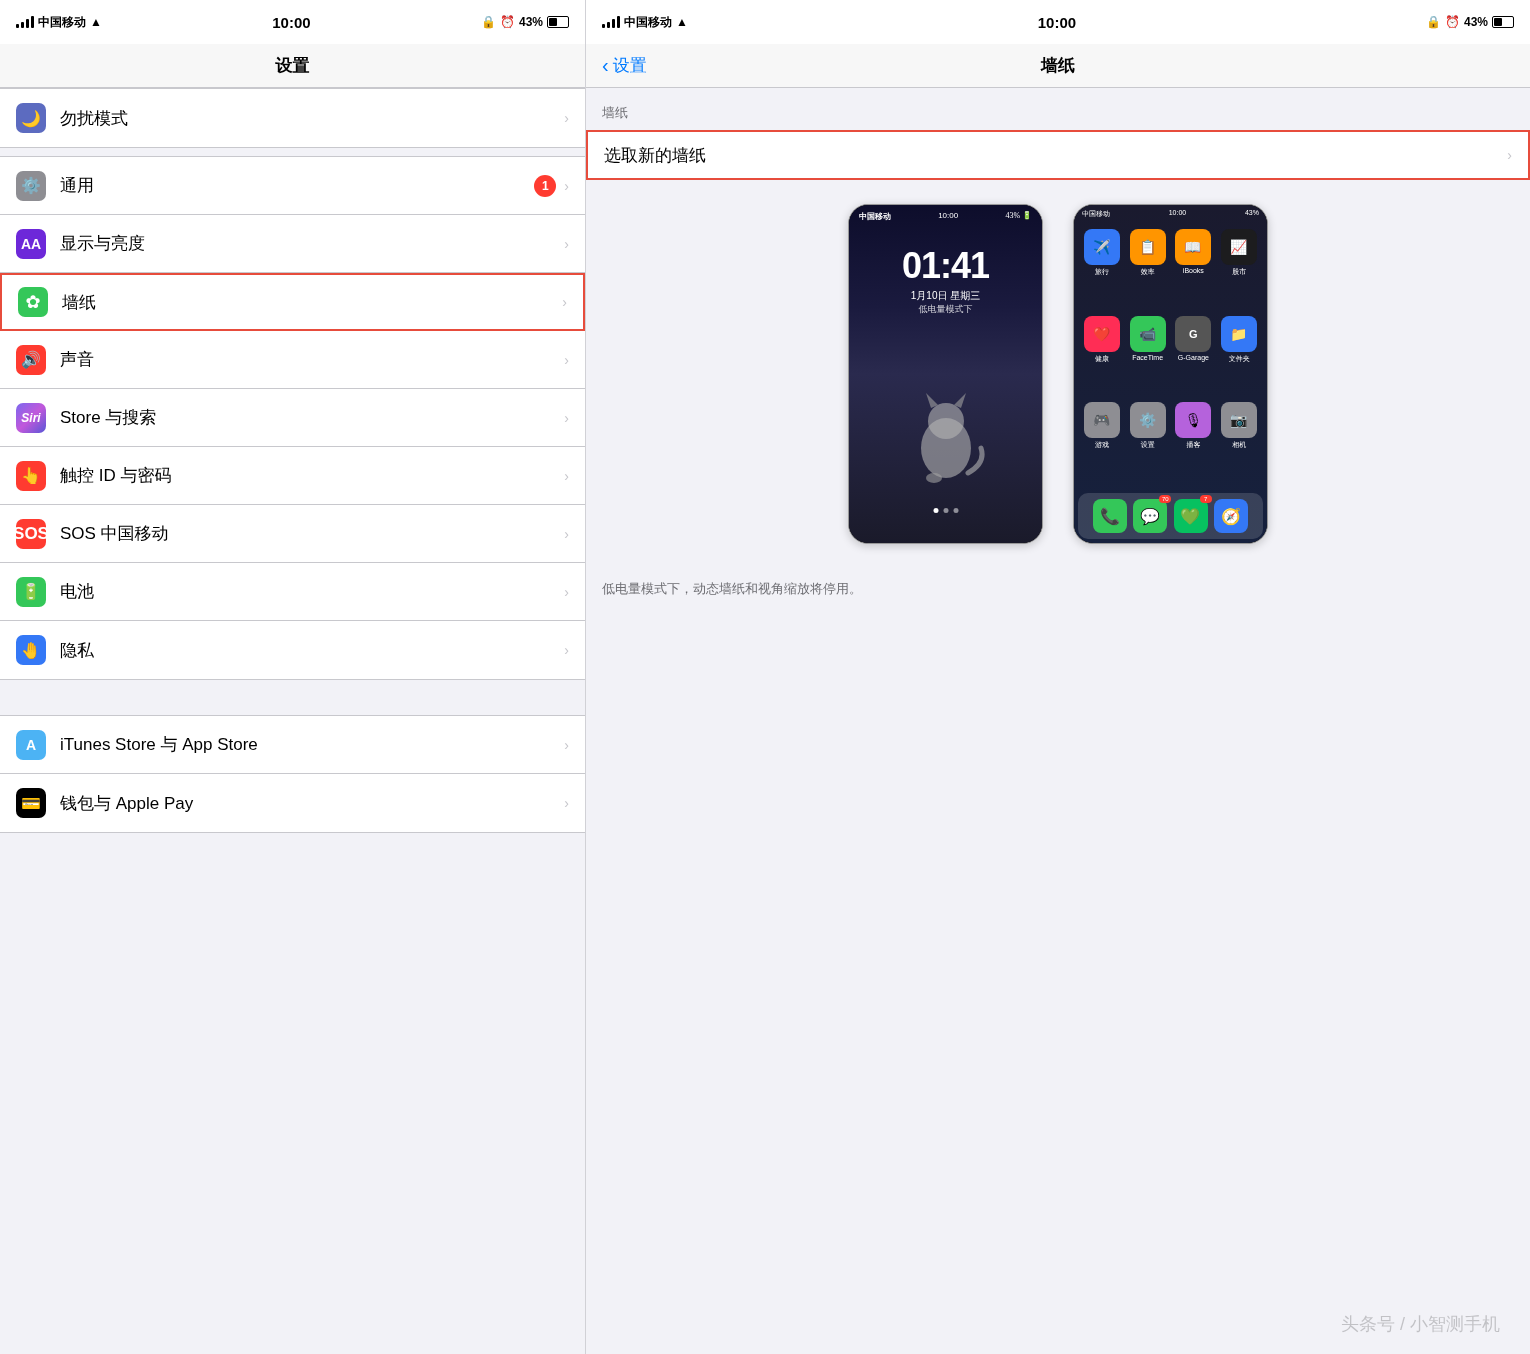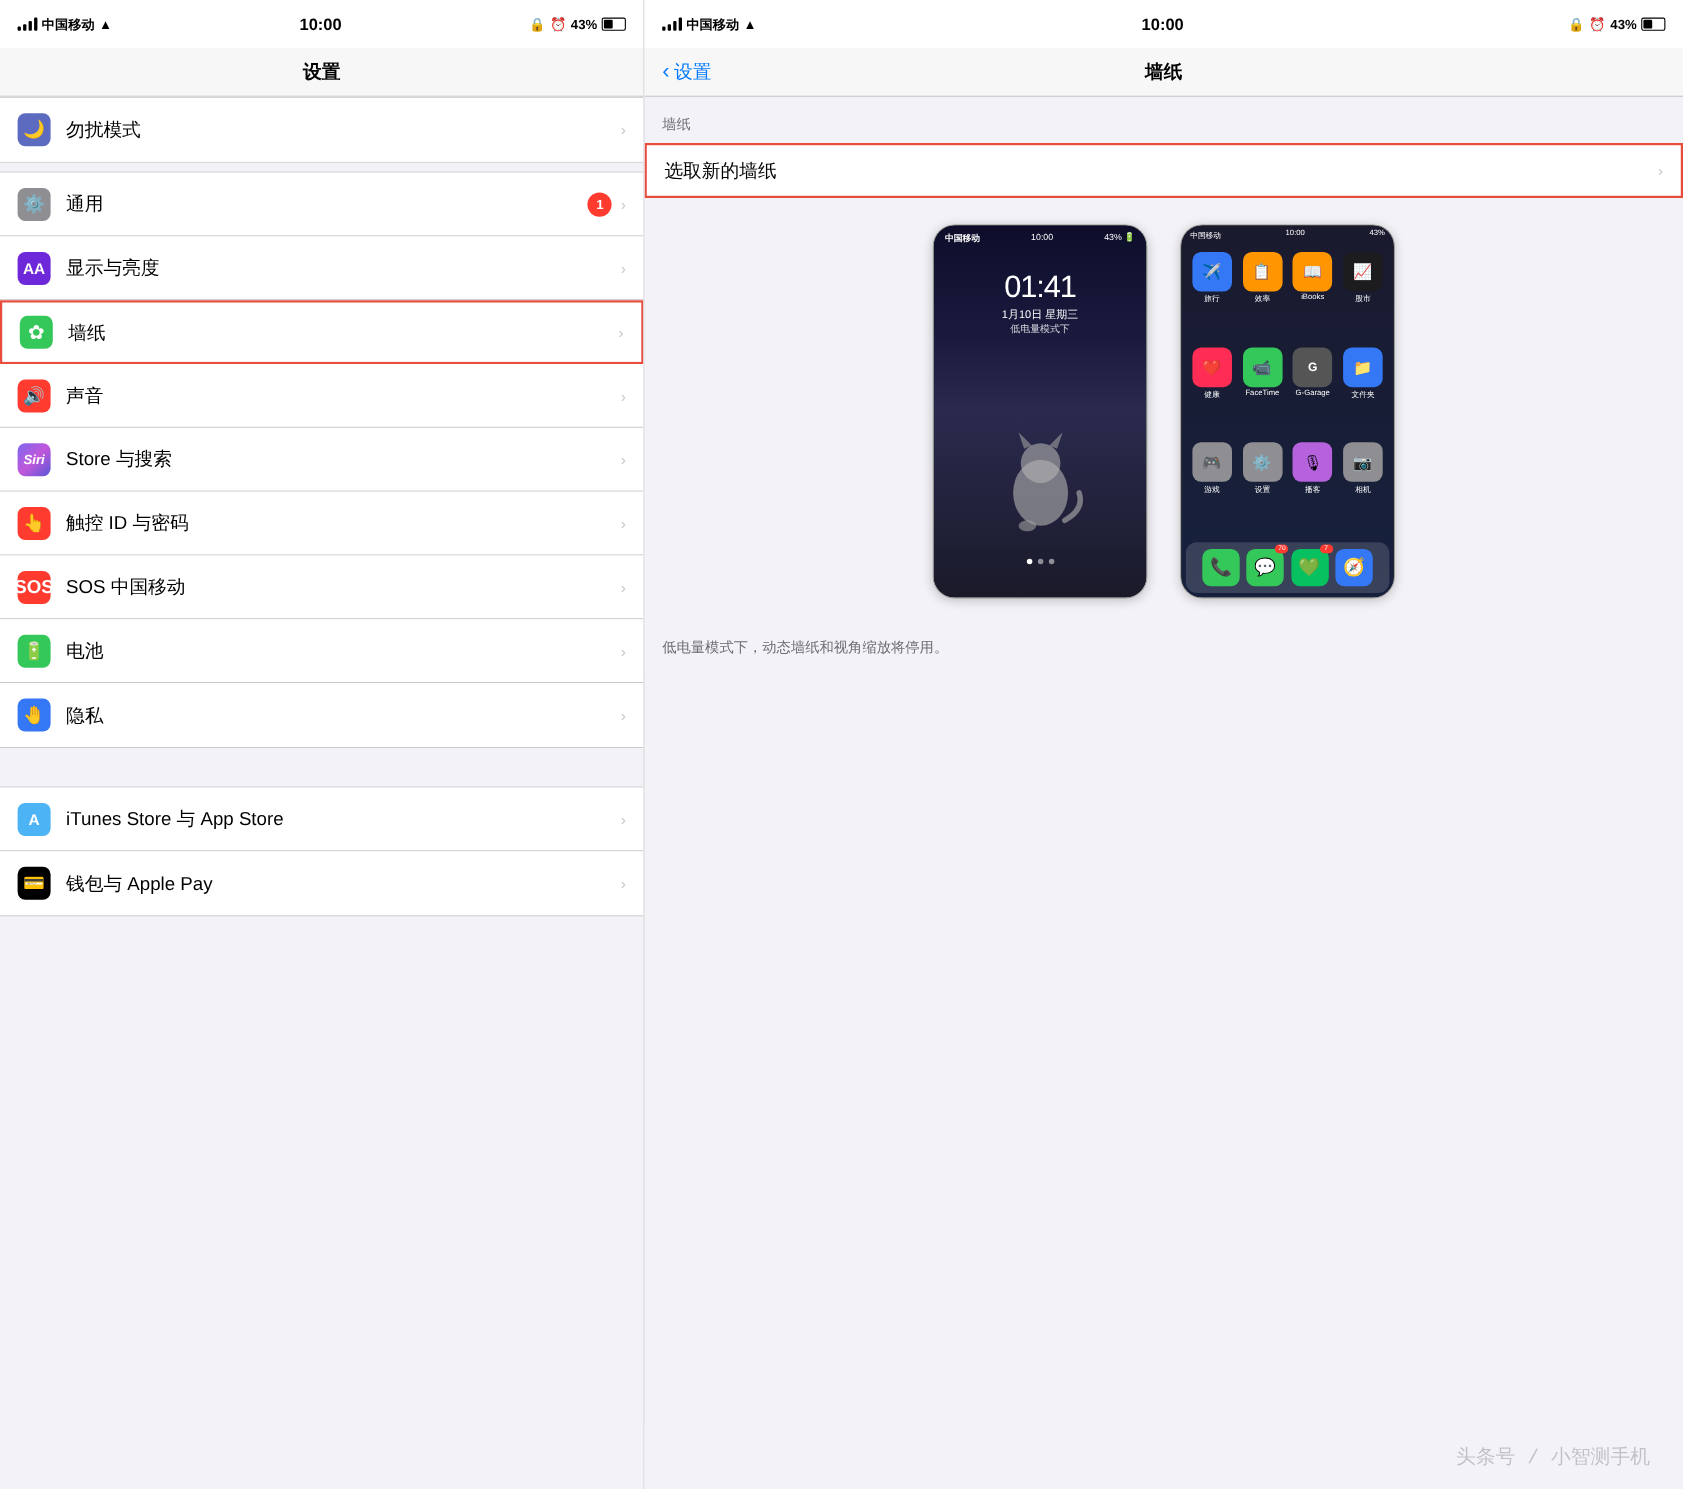--- a/index.html
+++ b/index.html
@@ -524,24 +524,24 @@
           <polygon points="25,15 20,0 32,12" fill="rgba(160,160,160,0.6)"></polygon>
           <polygon points="55,15 60,0 48,12" fill="rgba(160,160,160,0.6)"></polygon>
 
           <path d="M 62 80 Q 80 70 75 55" stroke="rgba(180,180,180,0.6)" stroke-width="5" fill="none" stroke-linecap="round"></path>
 
           <ellipse cx="28" cy="85" rx="8" ry="5" fill="rgba(160,160,160,0.6)"></ellipse>
         </svg>
         <div style="position:absolute; top:0; left:0; right:0; padding: 6px 10px 0; display:flex; justify-content:space-between;">
           <span style="color:white; font-size:8px; font-weight:600;">中国移动</span>
           <span style="color:white; font-size:8px;">10:00</span>
-          <span style="color:white; font-size:8px;">43% 🔋</span>
+          <span style="color:white; font-size:8px;font-family:Liberation Serif, serif;">43% 🔋</span>
         </div>
         <div style="position:absolute; top:40px; left:0; right:0; text-align:center;">
-          <div style="color:white; font-size:28px; font-weight:400; letter-spacing:-1px;">01:41</div>
+          <div style="color:white; font-size:36px; font-weight:700; letter-spacing:-1px;">01:41</div>
           <div style="color:white; font-size:10px; margin-top:2px;">1月10日 星期三</div>
           <div style="color:rgba(255,255,255,0.8); font-size:9px;">低电量模式下</div>
         </div>
         <div class="lockscreen-dots">
           <span></span>
             <span></span>
             <span></span>
         </div>
       </div>
 
@@ -624,16 +624,16 @@
         </div>
       </div>
 
     </div>
 
     <div class="wallpaper-note">低电量模式下，动态墙纸和视角缩放将停用。</div>
 
   </div>
 
   <div style="position:relative; height:60px; background:#f2f2f7; display:flex; align-items:center; justify-content:flex-end; padding-right:30px;">
-    <span style="font-size:18px; color:rgba(0,0,0,0.2); font-weight:500;font-family:Liberation Mono, monospace;">头条号 / 小智测手机</span>
+    <span style="font-size:18px; color:rgba(0,0,0,0.2); font-weight:500;">头条号 / 小智测手机</span>
   </div>
 
 </div>
 
 </body></html>

